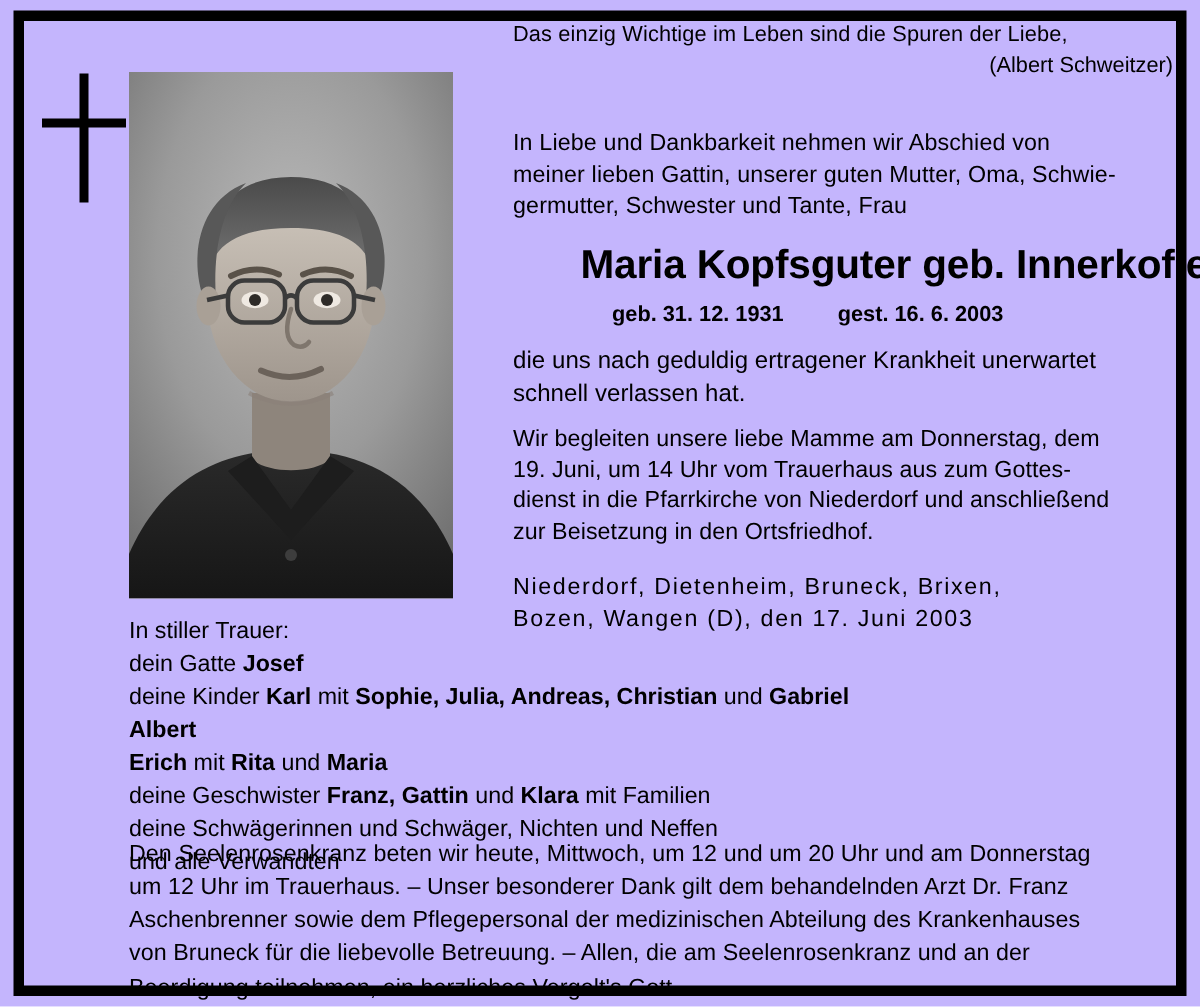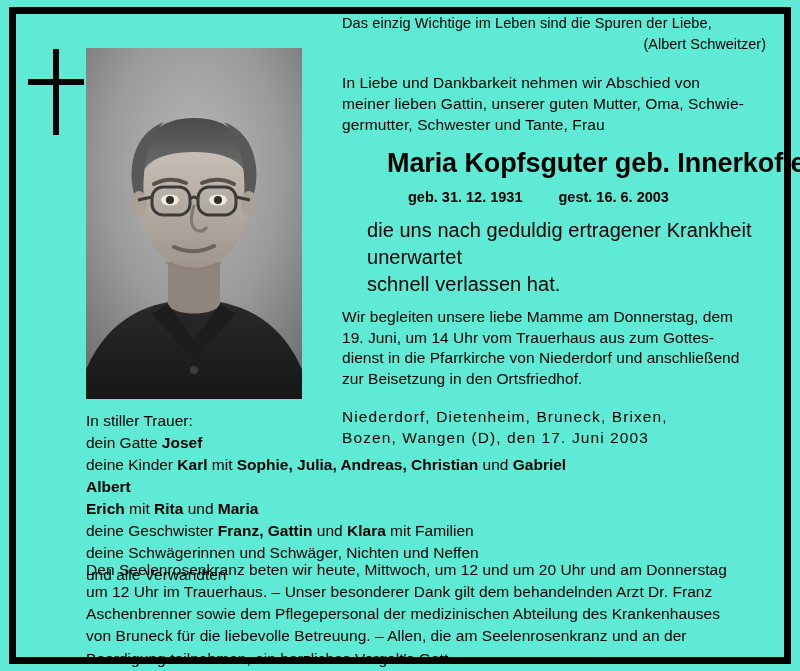--- a/index.html
+++ b/index.html
@@ -8,21 +8,21 @@
     background: #ffffff;
   }
   body {
     font-family: "Liberation Sans", sans-serif;
     color: #000000;
   }
   #page {
     width: 800px;
     height: 671px;
     position: relative;
-    background: #5eead4;
+    background: #c4b5fd;
     box-sizing: border-box;
     overflow: hidden;
   }
   
   #border-frame {
     position: absolute;
     left: 9px;
     top: 7px;
     width: 782px;
     height: 657px;
@@ -84,49 +84,48 @@
   }
   .quote {
     font-size: 14.5px;
     line-height: 1.32;
     letter-spacing: 0.1px;
   }
   .quote-attrib {
     font-size: 14.5px;
     text-align: right;
     margin-top: 3px;
-    padding-right: 18px;
+    padding-right: 2px;
   }
   .intro {
     font-size: 15.5px;
     line-height: 1.34;
-    margin-top: 21px;
+    margin-top: 34px;
     letter-spacing: 0.1px;
   }
   .deceased-name {
     font-size: 27px;
     font-weight: bold;
     margin-top: 13px;
     letter-spacing: -0.1px;
     white-space: nowrap;
     margin-left: 45px;
   }
   .dates {
     font-size: 14.5px;
     font-weight: bold;
     margin-top: 10px;
     padding-left: 66px;
   }
   .dates .gap { display: inline-block; width: 36px; }
   .para {
-    font-size: 20px;
+    font-size: 16px;
     line-height: 1.33;
     margin-top: 12px;
     letter-spacing: 0.05px;
-    margin-left: 25px;
   }
   .para2 {
     font-size: 15.5px;
     line-height: 1.33;
     margin-top: 10px;
     letter-spacing: 0.05px;
   }
   .places {
     font-size: 15.5px;
     line-height: 1.36;

